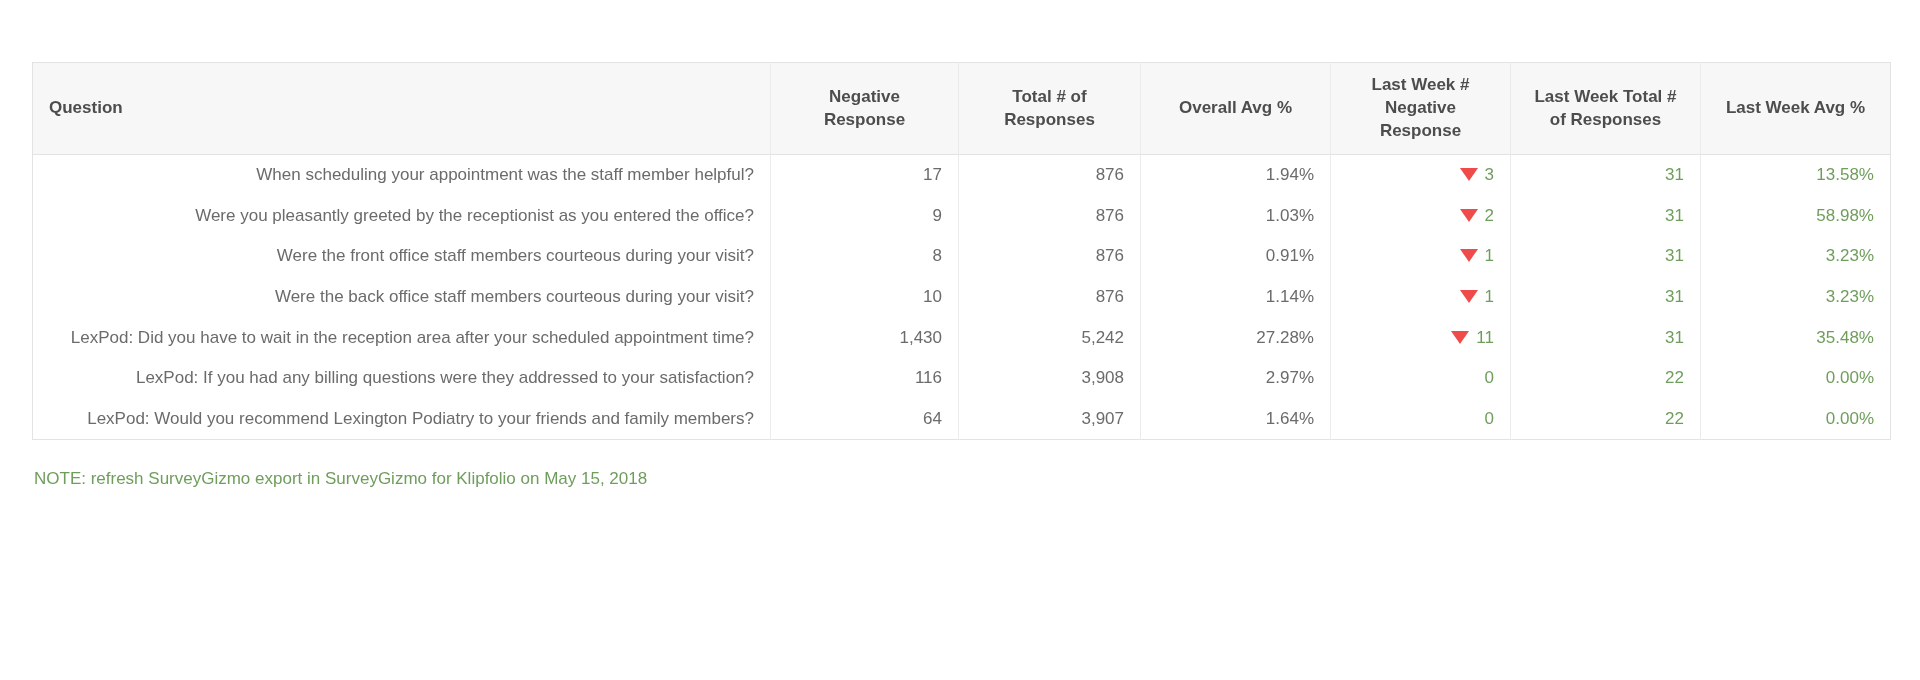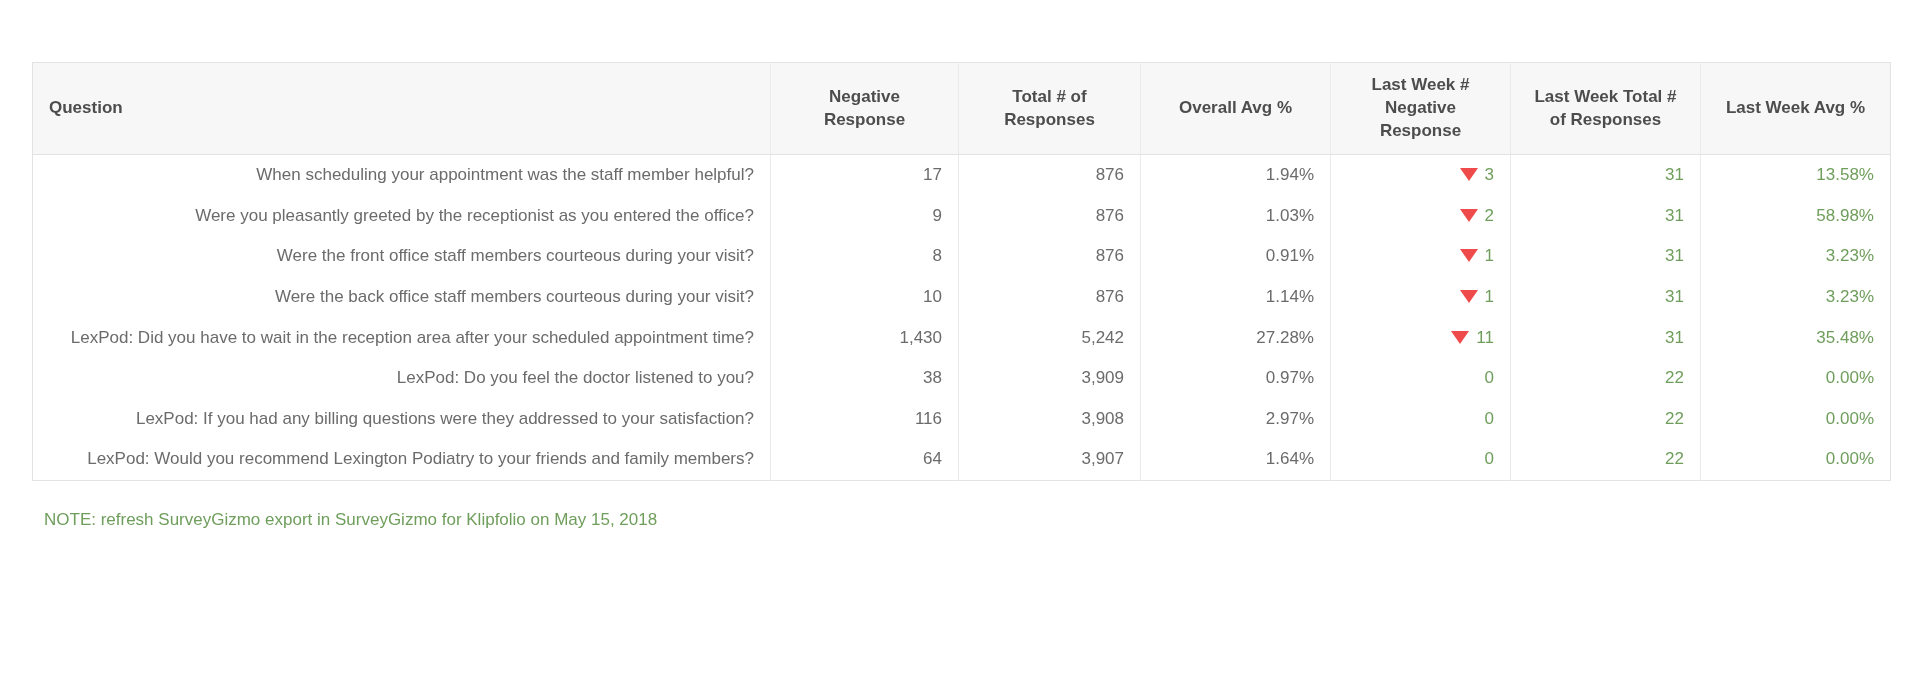--- a/index.html
+++ b/index.html
@@ -92,21 +92,21 @@
     height: 0;
     border-left: 9px solid transparent;
     border-right: 9px solid transparent;
     border-top: 13px solid #ef4b4b;
     vertical-align: -1px;
     margin-right: 7px;
   }
 
   .note {
     margin-top: 29px;
-    margin-left: 12px;
+    margin-left: 2px;
     font-size: 17px;
     color: #6f9e5c;
   }
 </style>
 </head>
 <body>
 
 <div class="page">
 
   <table class="report">
@@ -161,29 +161,20 @@
         <tr>
           <td class="q"><span>LexPod: Did you have to wait in the reception area after your scheduled appointment time?</span></td>
           <td class="num"><span>1,430</span></td>
           <td class="num"><span>5,242</span></td>
           <td class="num"><span>27.28%</span></td>
           <td class="num green"><span class="tri"></span><span>11</span></td>
           <td class="num green"><span>31</span></td>
           <td class="num green"><span>35.48%</span></td>
         </tr>
         <tr>
-          <td class="q"><span>LexPod: Do you feel the doctor listened to you?</span></td>
-          <td class="num"><span>38</span></td>
-          <td class="num"><span>3,909</span></td>
-          <td class="num"><span>0.97%</span></td>
-          <td class="num green"><span>0</span></td>
-          <td class="num green"><span>22</span></td>
-          <td class="num green"><span>0.00%</span></td>
-        </tr>
-        <tr>
           <td class="q"><span>LexPod: If you had any billing questions were they addressed to your satisfaction?</span></td>
           <td class="num"><span>116</span></td>
           <td class="num"><span>3,908</span></td>
           <td class="num"><span>2.97%</span></td>
           <td class="num green"><span>0</span></td>
           <td class="num green"><span>22</span></td>
           <td class="num green"><span>0.00%</span></td>
         </tr>
         <tr>
           <td class="q"><span>LexPod: Would you recommend Lexington Podiatry to your friends and family members?</span></td>

